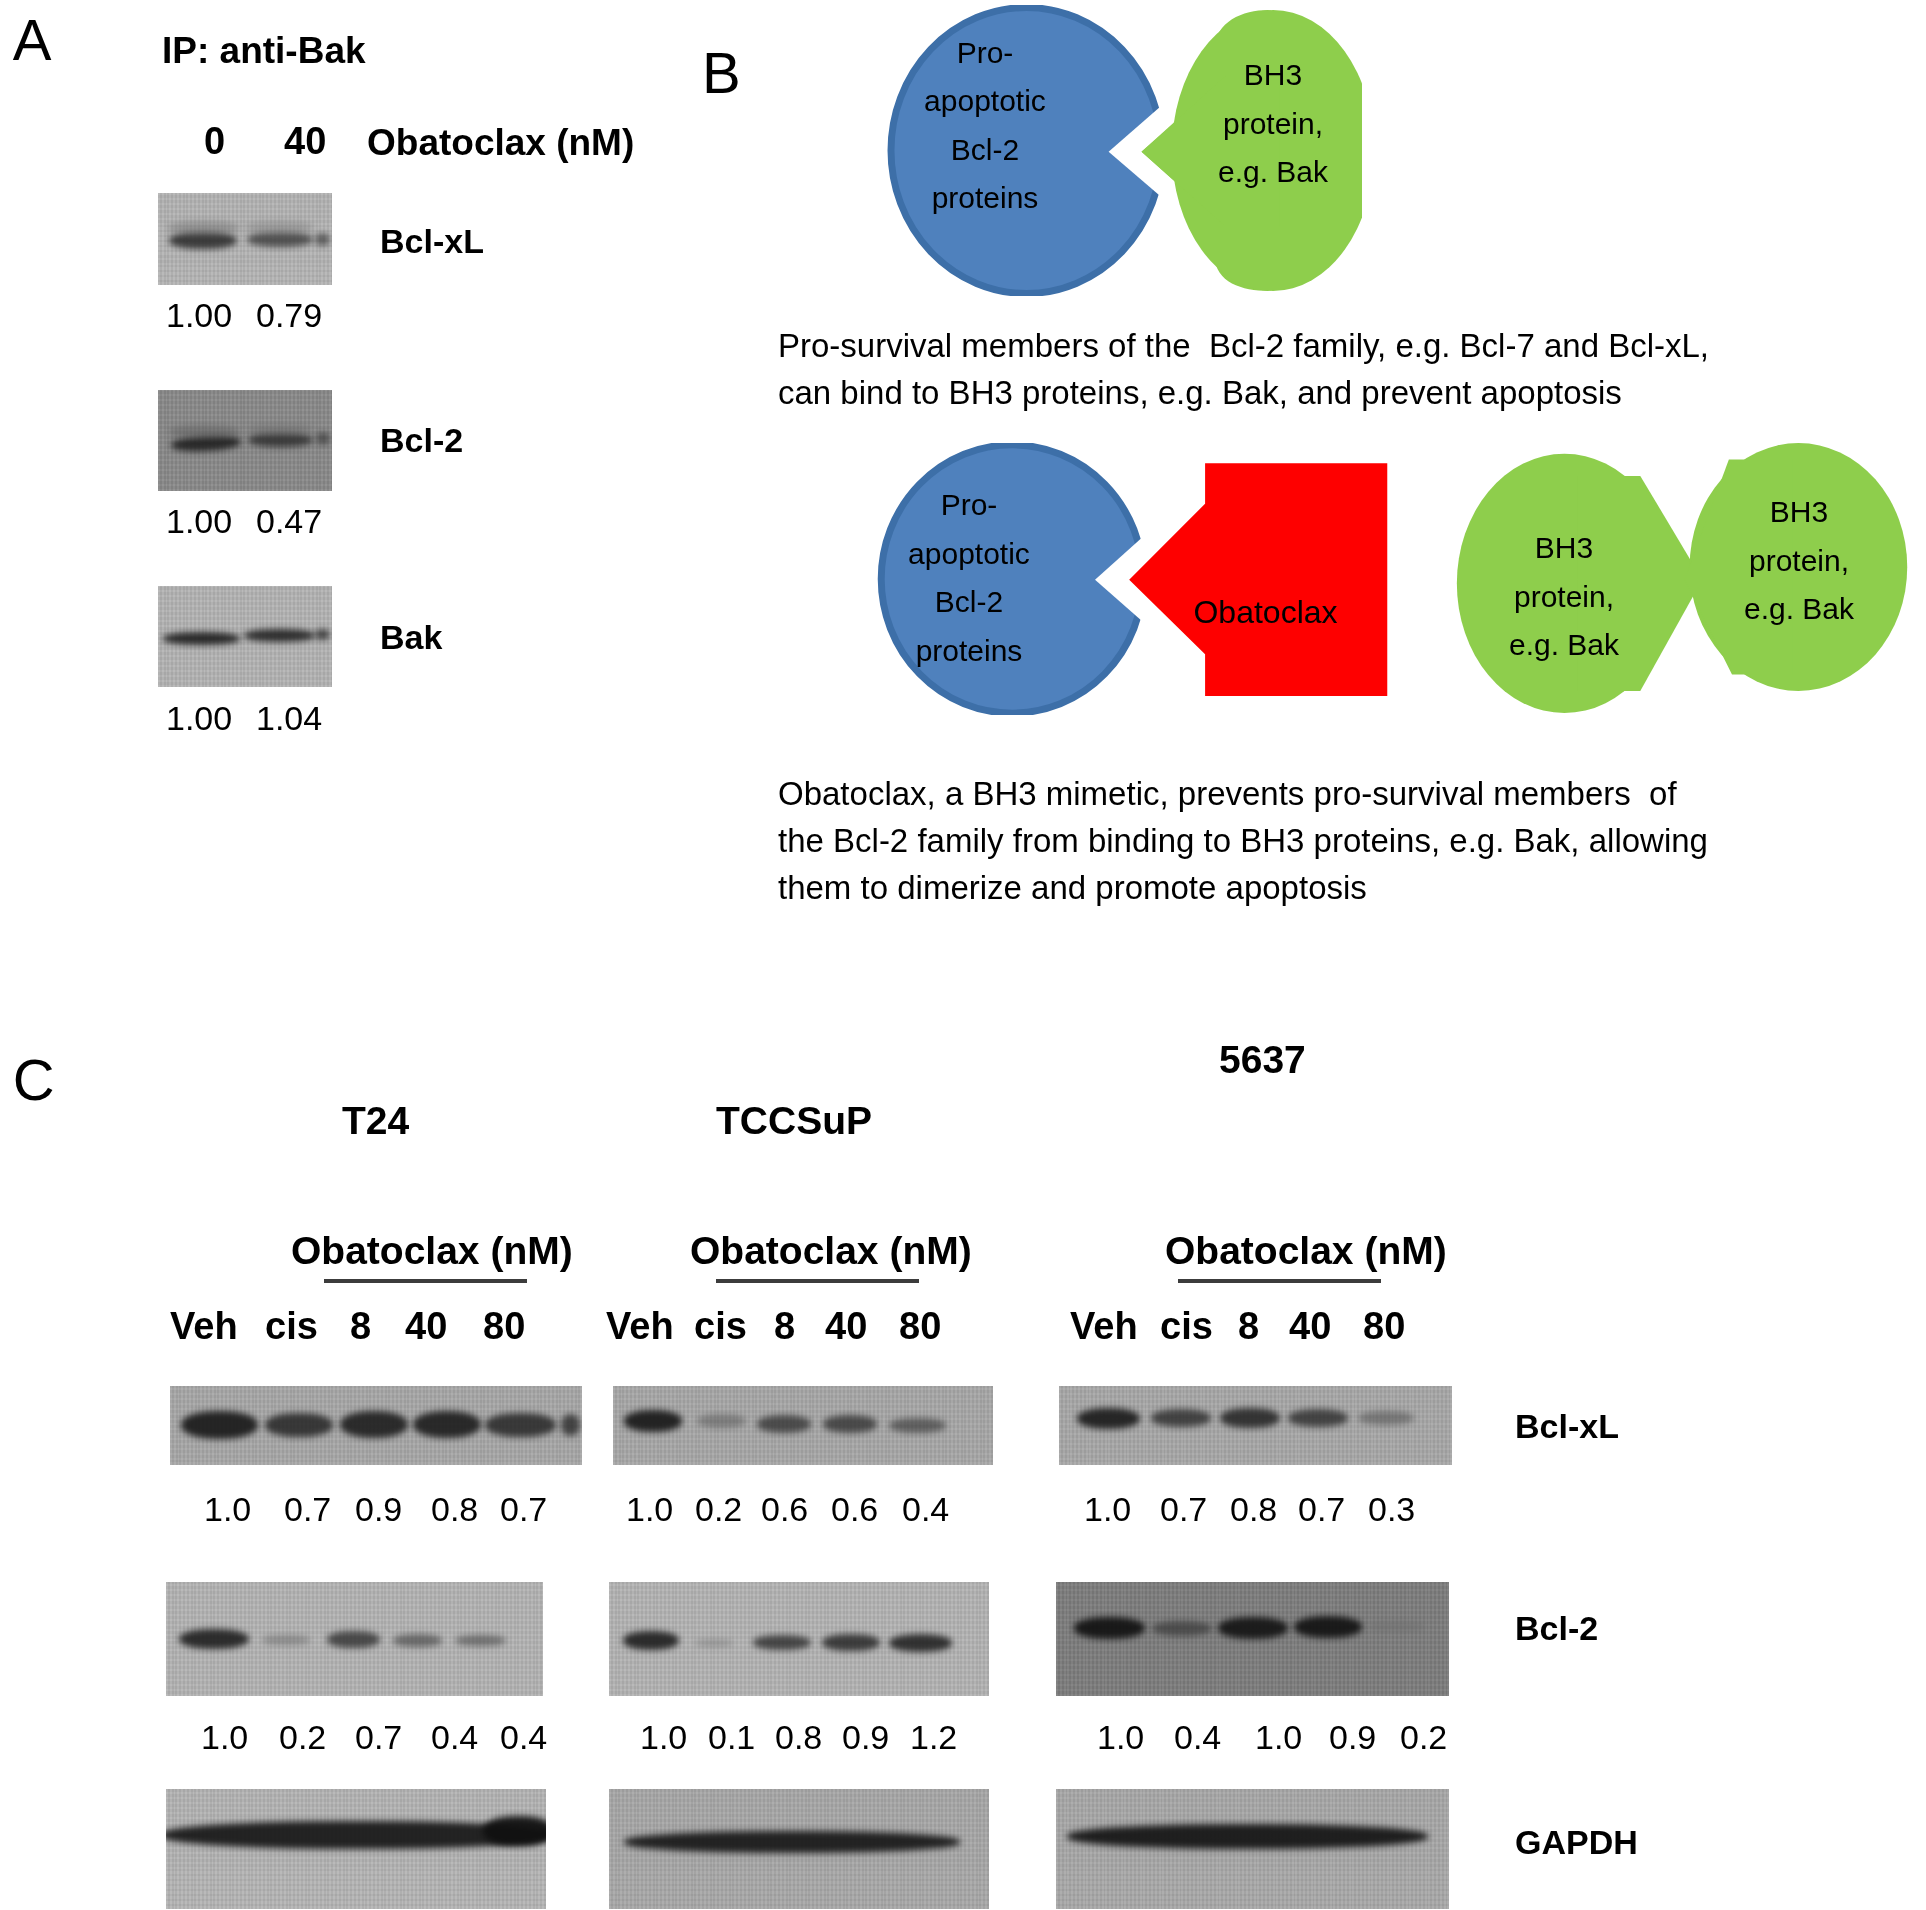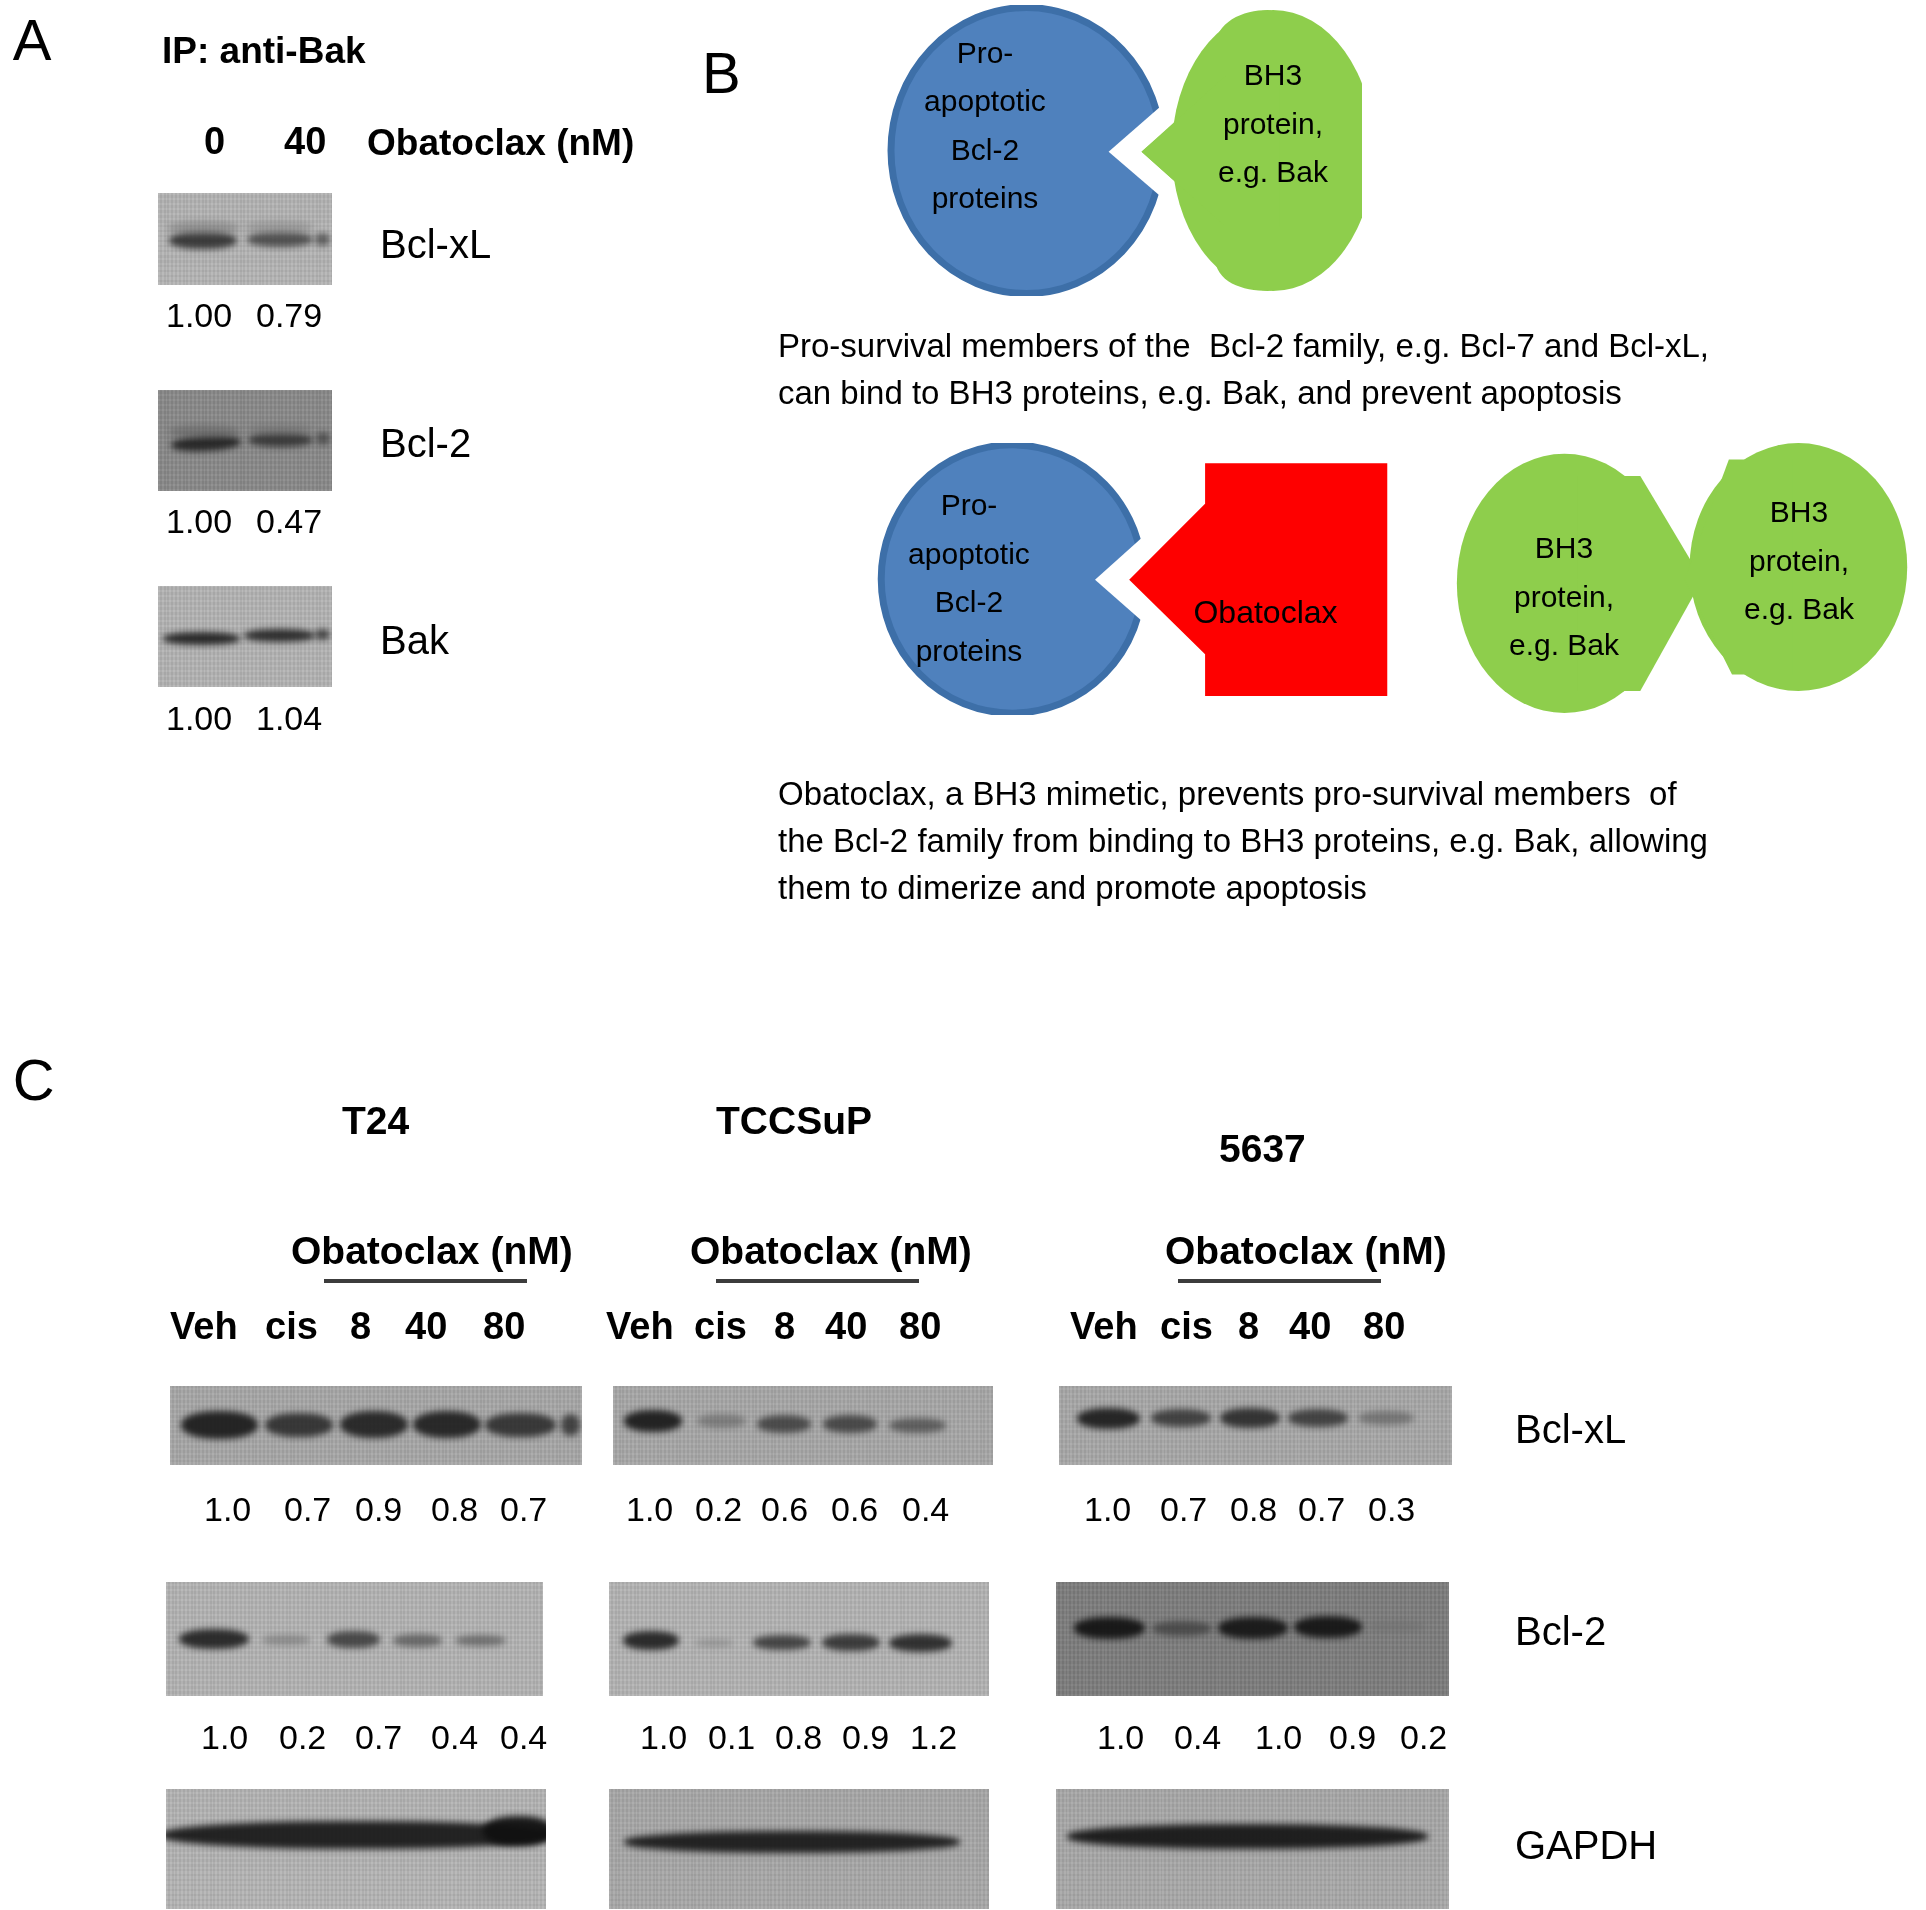--- a/index.html
+++ b/index.html
@@ -4,21 +4,21 @@
 <style>
   html,body{margin:0;padding:0;background:#fff;}
   body{width:1926px;height:1910px;position:relative;
        font-family:"Liberation Sans",sans-serif;color:#000;overflow:hidden;}
   .abs{position:absolute;}
   .panel-letter{font-size:58px;font-weight:400;line-height:1;}
   .hdr{font-size:39px;font-weight:700;white-space:nowrap;}
   .hdr-reg{font-size:37px;font-weight:700;white-space:nowrap;}
   .lane-lbl{font-size:38px;font-weight:700;white-space:nowrap;}
   .quant{font-size:34px;font-weight:400;white-space:nowrap;letter-spacing:0px;}
-  .prot-lbl{font-size:40px;font-weight:400;white-space:nowrap;}
+  .prot-lbl{font-size:34px;font-weight:700;white-space:nowrap;}
   .body-txt{font-size:33px;font-weight:400;line-height:1.42;white-space:pre;}
 
   
   .blot{position:absolute;overflow:hidden;background:#a8a8a8;}
   .blot.light{background:#b4b4b4;}
   .blot.dark{background:#8a8a8a;}
   .blot.vdark{background:#7d7d7d;}
   .blot .noise{position:absolute;inset:0;
     background-image:
       repeating-linear-gradient(90deg,rgba(255,255,255,.05) 0 1.9px,rgba(0,0,0,.05) 1.9px 3.8px),
@@ -133,21 +133,21 @@
 e.g. Bak</div>
 
 <div class="abs body-txt" style="left:778px;top:771px;">Obatoclax, a BH3 mimetic, prevents pro-survival members  of
 the Bcl-2 family from binding to BH3 proteins, e.g. Bak, allowing
 them to dimerize and promote apoptosis</div>
 
 <div class="abs panel-letter" style="left:12.7px;top:1051px;">C</div>
 
 <div class="abs hdr" style="left:342px;top:1099px;">T24</div>
 <div class="abs hdr" style="left:716px;top:1099px;">TCCSuP</div>
-<div class="abs hdr" style="left:1219px;top:1127px;">5637</div>
+<div class="abs hdr" style="left:1219px;top:1038px;">5637</div>
 
 <div class="abs hdr" style="left:291px;top:1229px;">Obatoclax (nM)</div>
 <div class="abs rule" style="left:324px;top:1279px;width:203px;"></div>
 <div class="abs hdr" style="left:690px;top:1229px;">Obatoclax (nM)</div>
 <div class="abs rule" style="left:716px;top:1279px;width:203px;"></div>
 <div class="abs hdr" style="left:1165px;top:1229px;">Obatoclax (nM)</div>
 <div class="abs rule" style="left:1178px;top:1279px;width:203px;"></div>
 
 <div class="abs lane-lbl" style="left:170px;top:1305px;">Veh</div>
 <div class="abs lane-lbl" style="left:265px;top:1305px;">cis</div>

